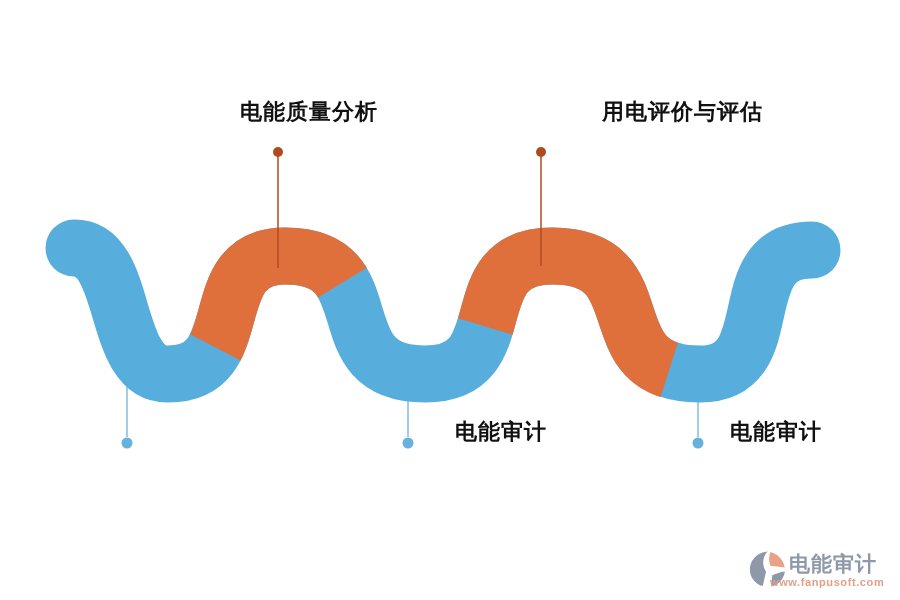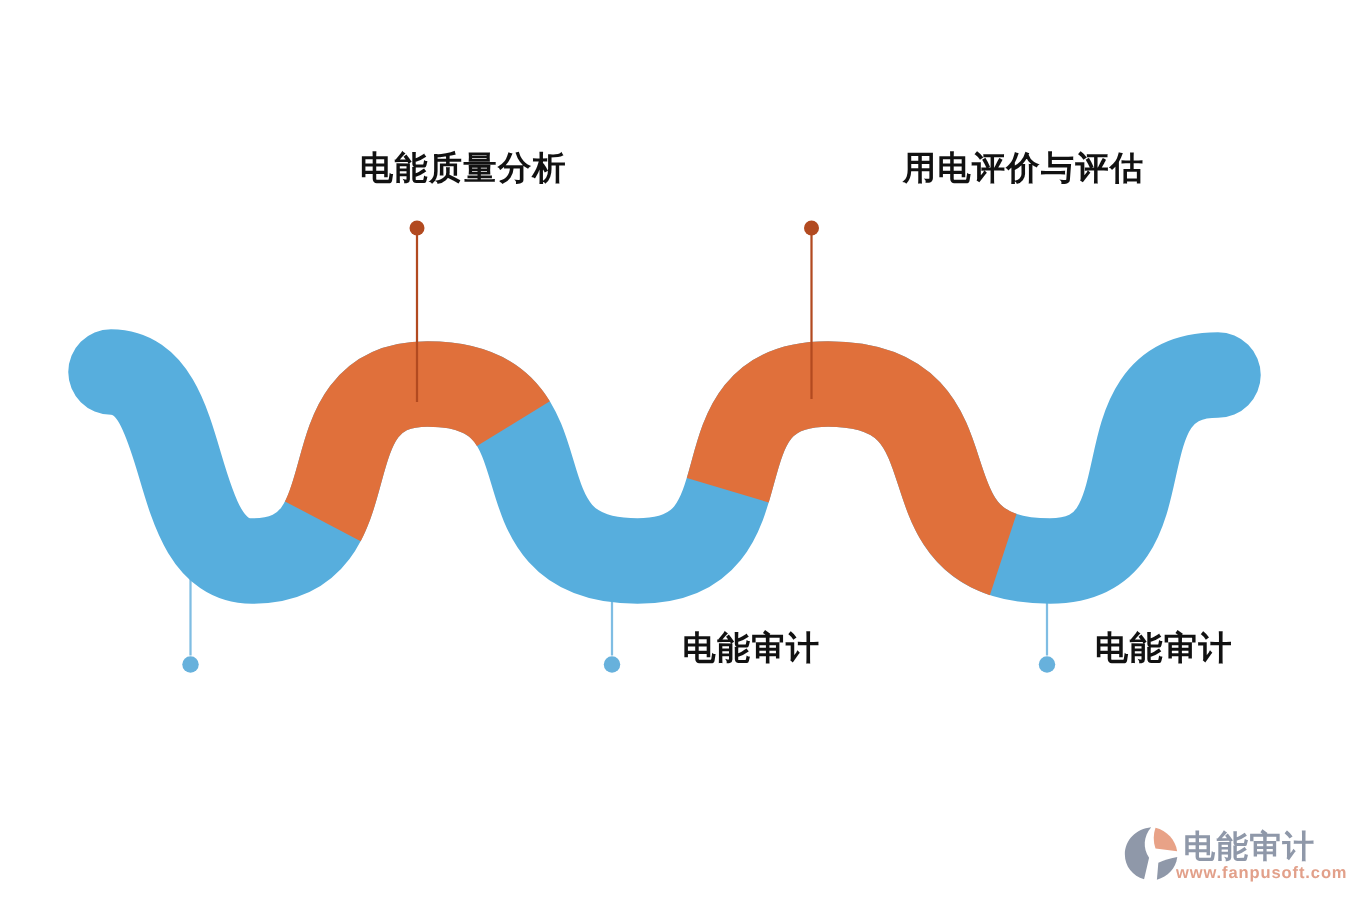--- a/index.html
+++ b/index.html
@@ -33,21 +33,21 @@
     left: 41px;
     top: 1px;
     font-size: 21px;
     font-weight: bold;
     letter-spacing: 1px;
     color: var(--logo-brand-color, #8F98A9);
     white-space: nowrap;
   }
   #logo-url {
     position: absolute;
-    left: 36px;
+    left: 22px;
     top: 27px;
     font-size: 11px;
     font-weight: bold;
     letter-spacing: 0.6px;
     color: var(--logo-url-color, #E2A08A);
     white-space: nowrap;
   }
 </style>
 </head>
 <body>

